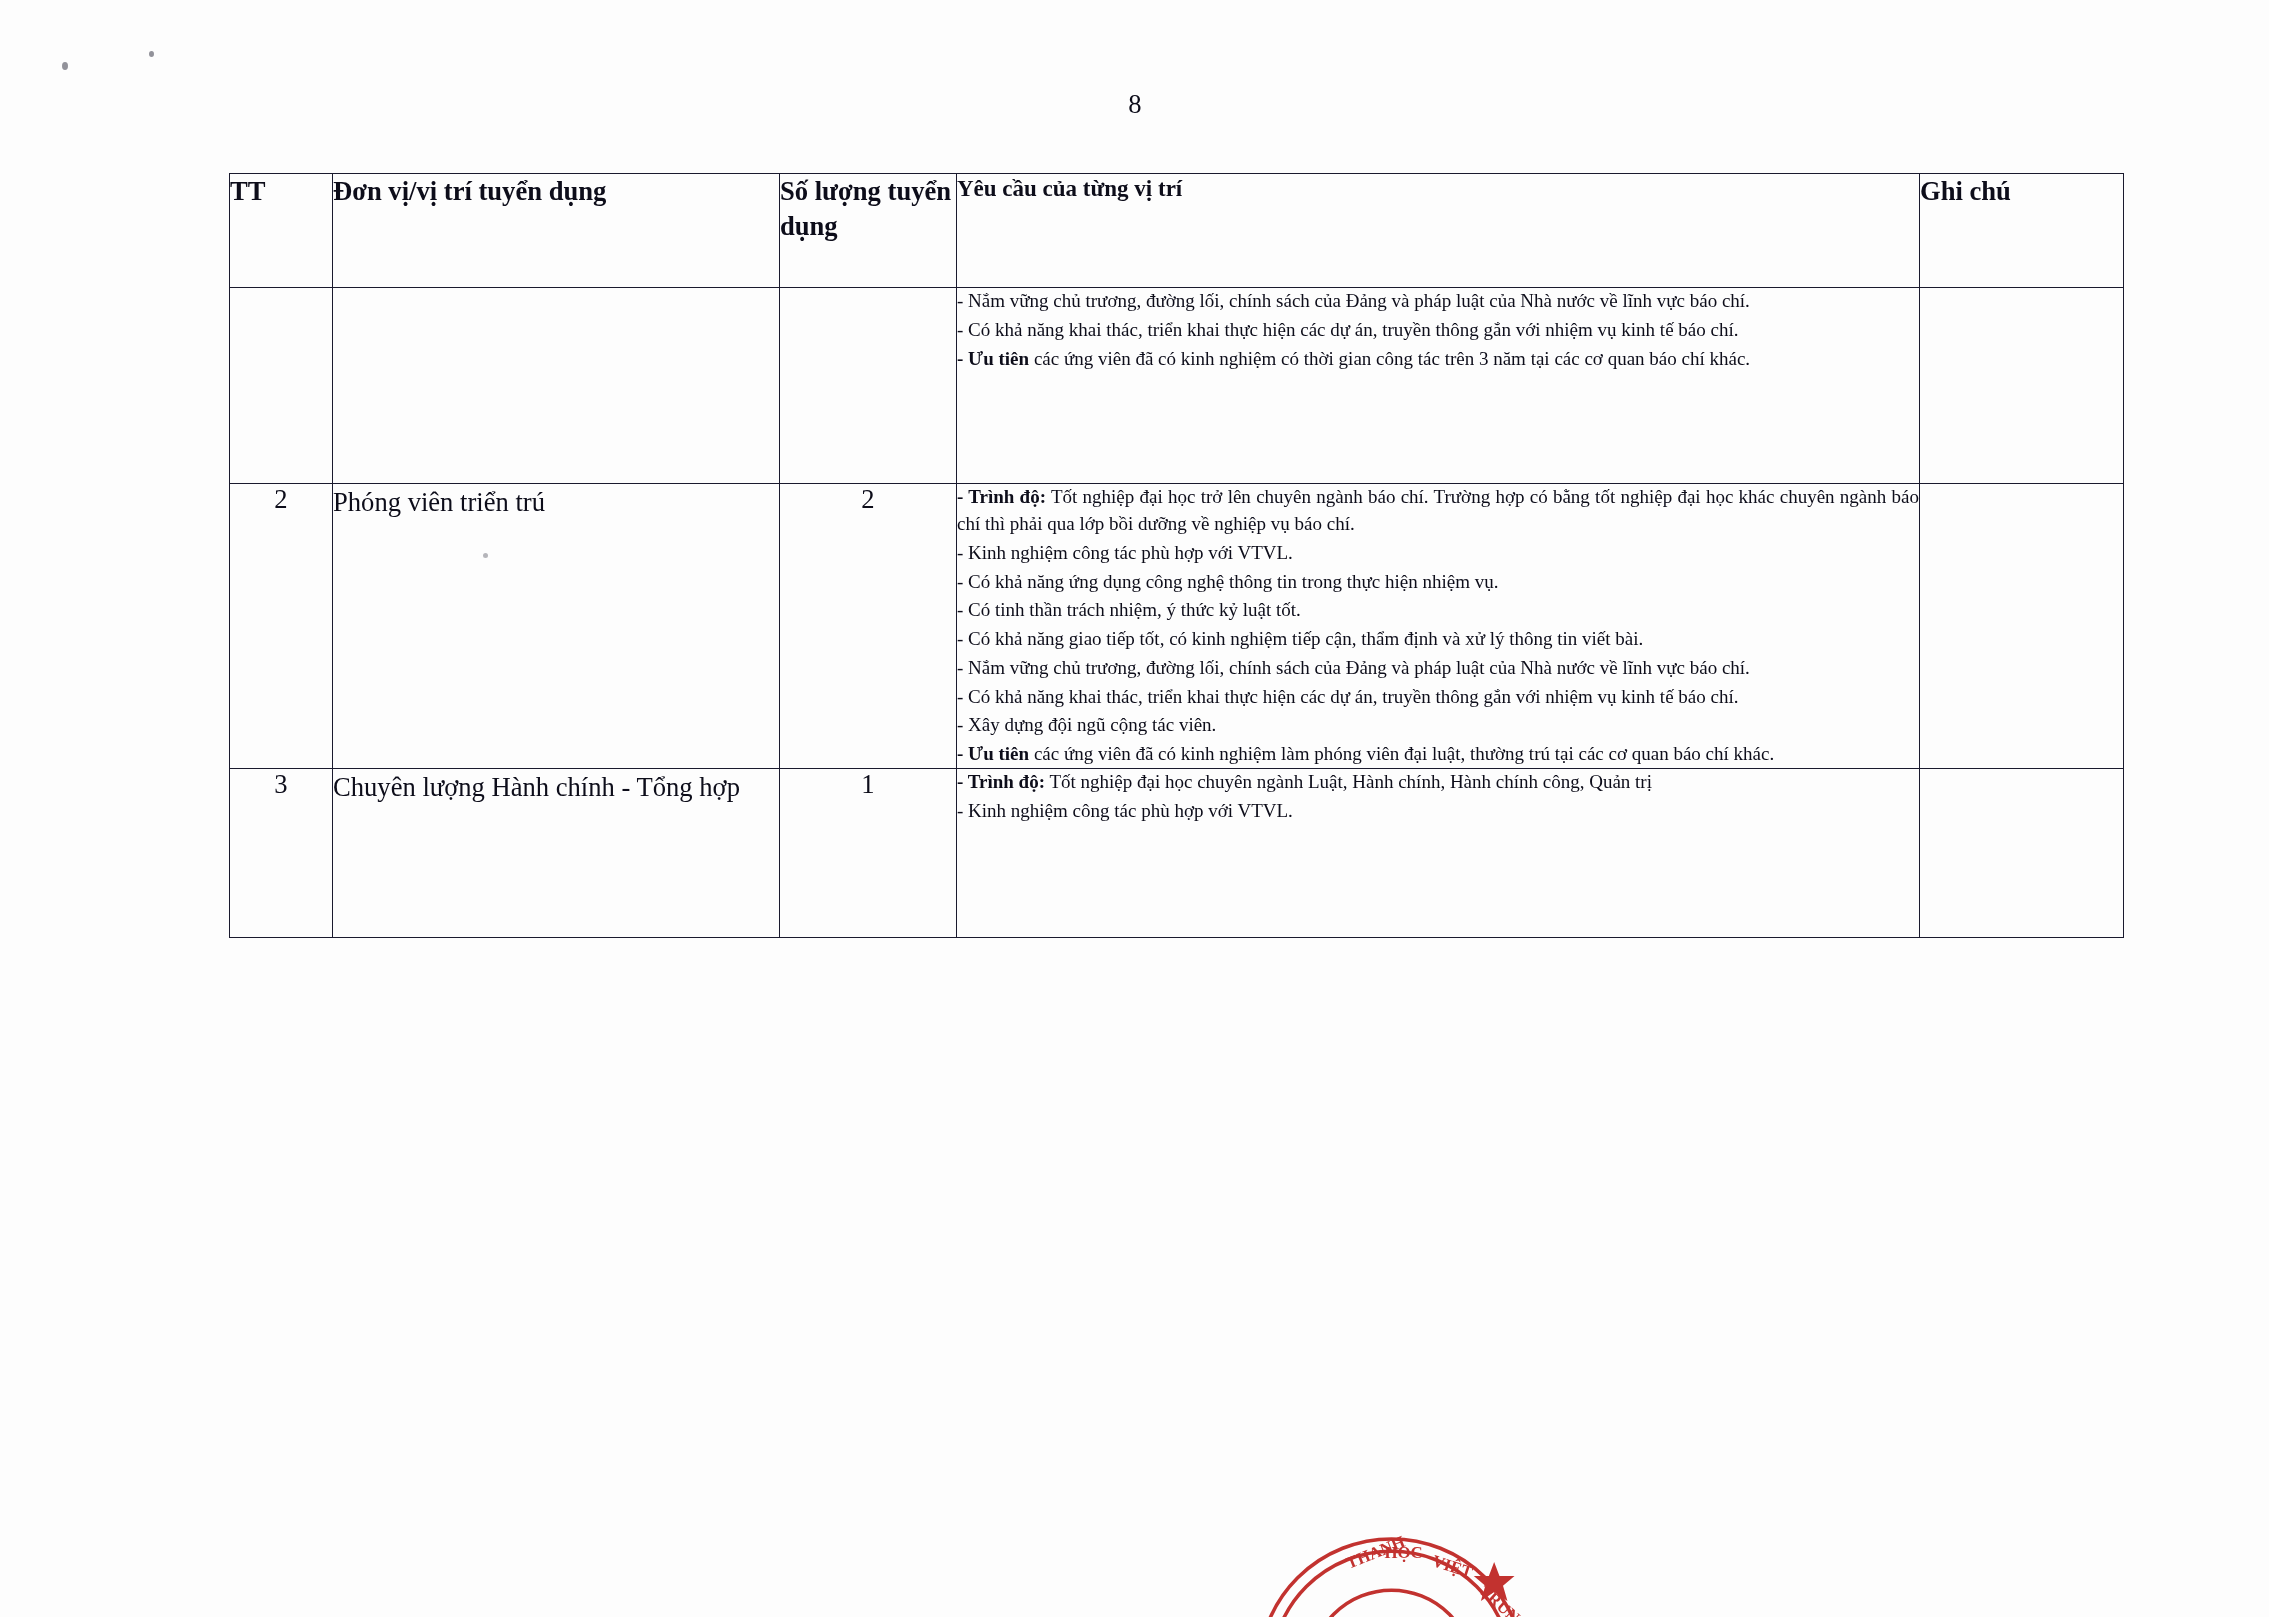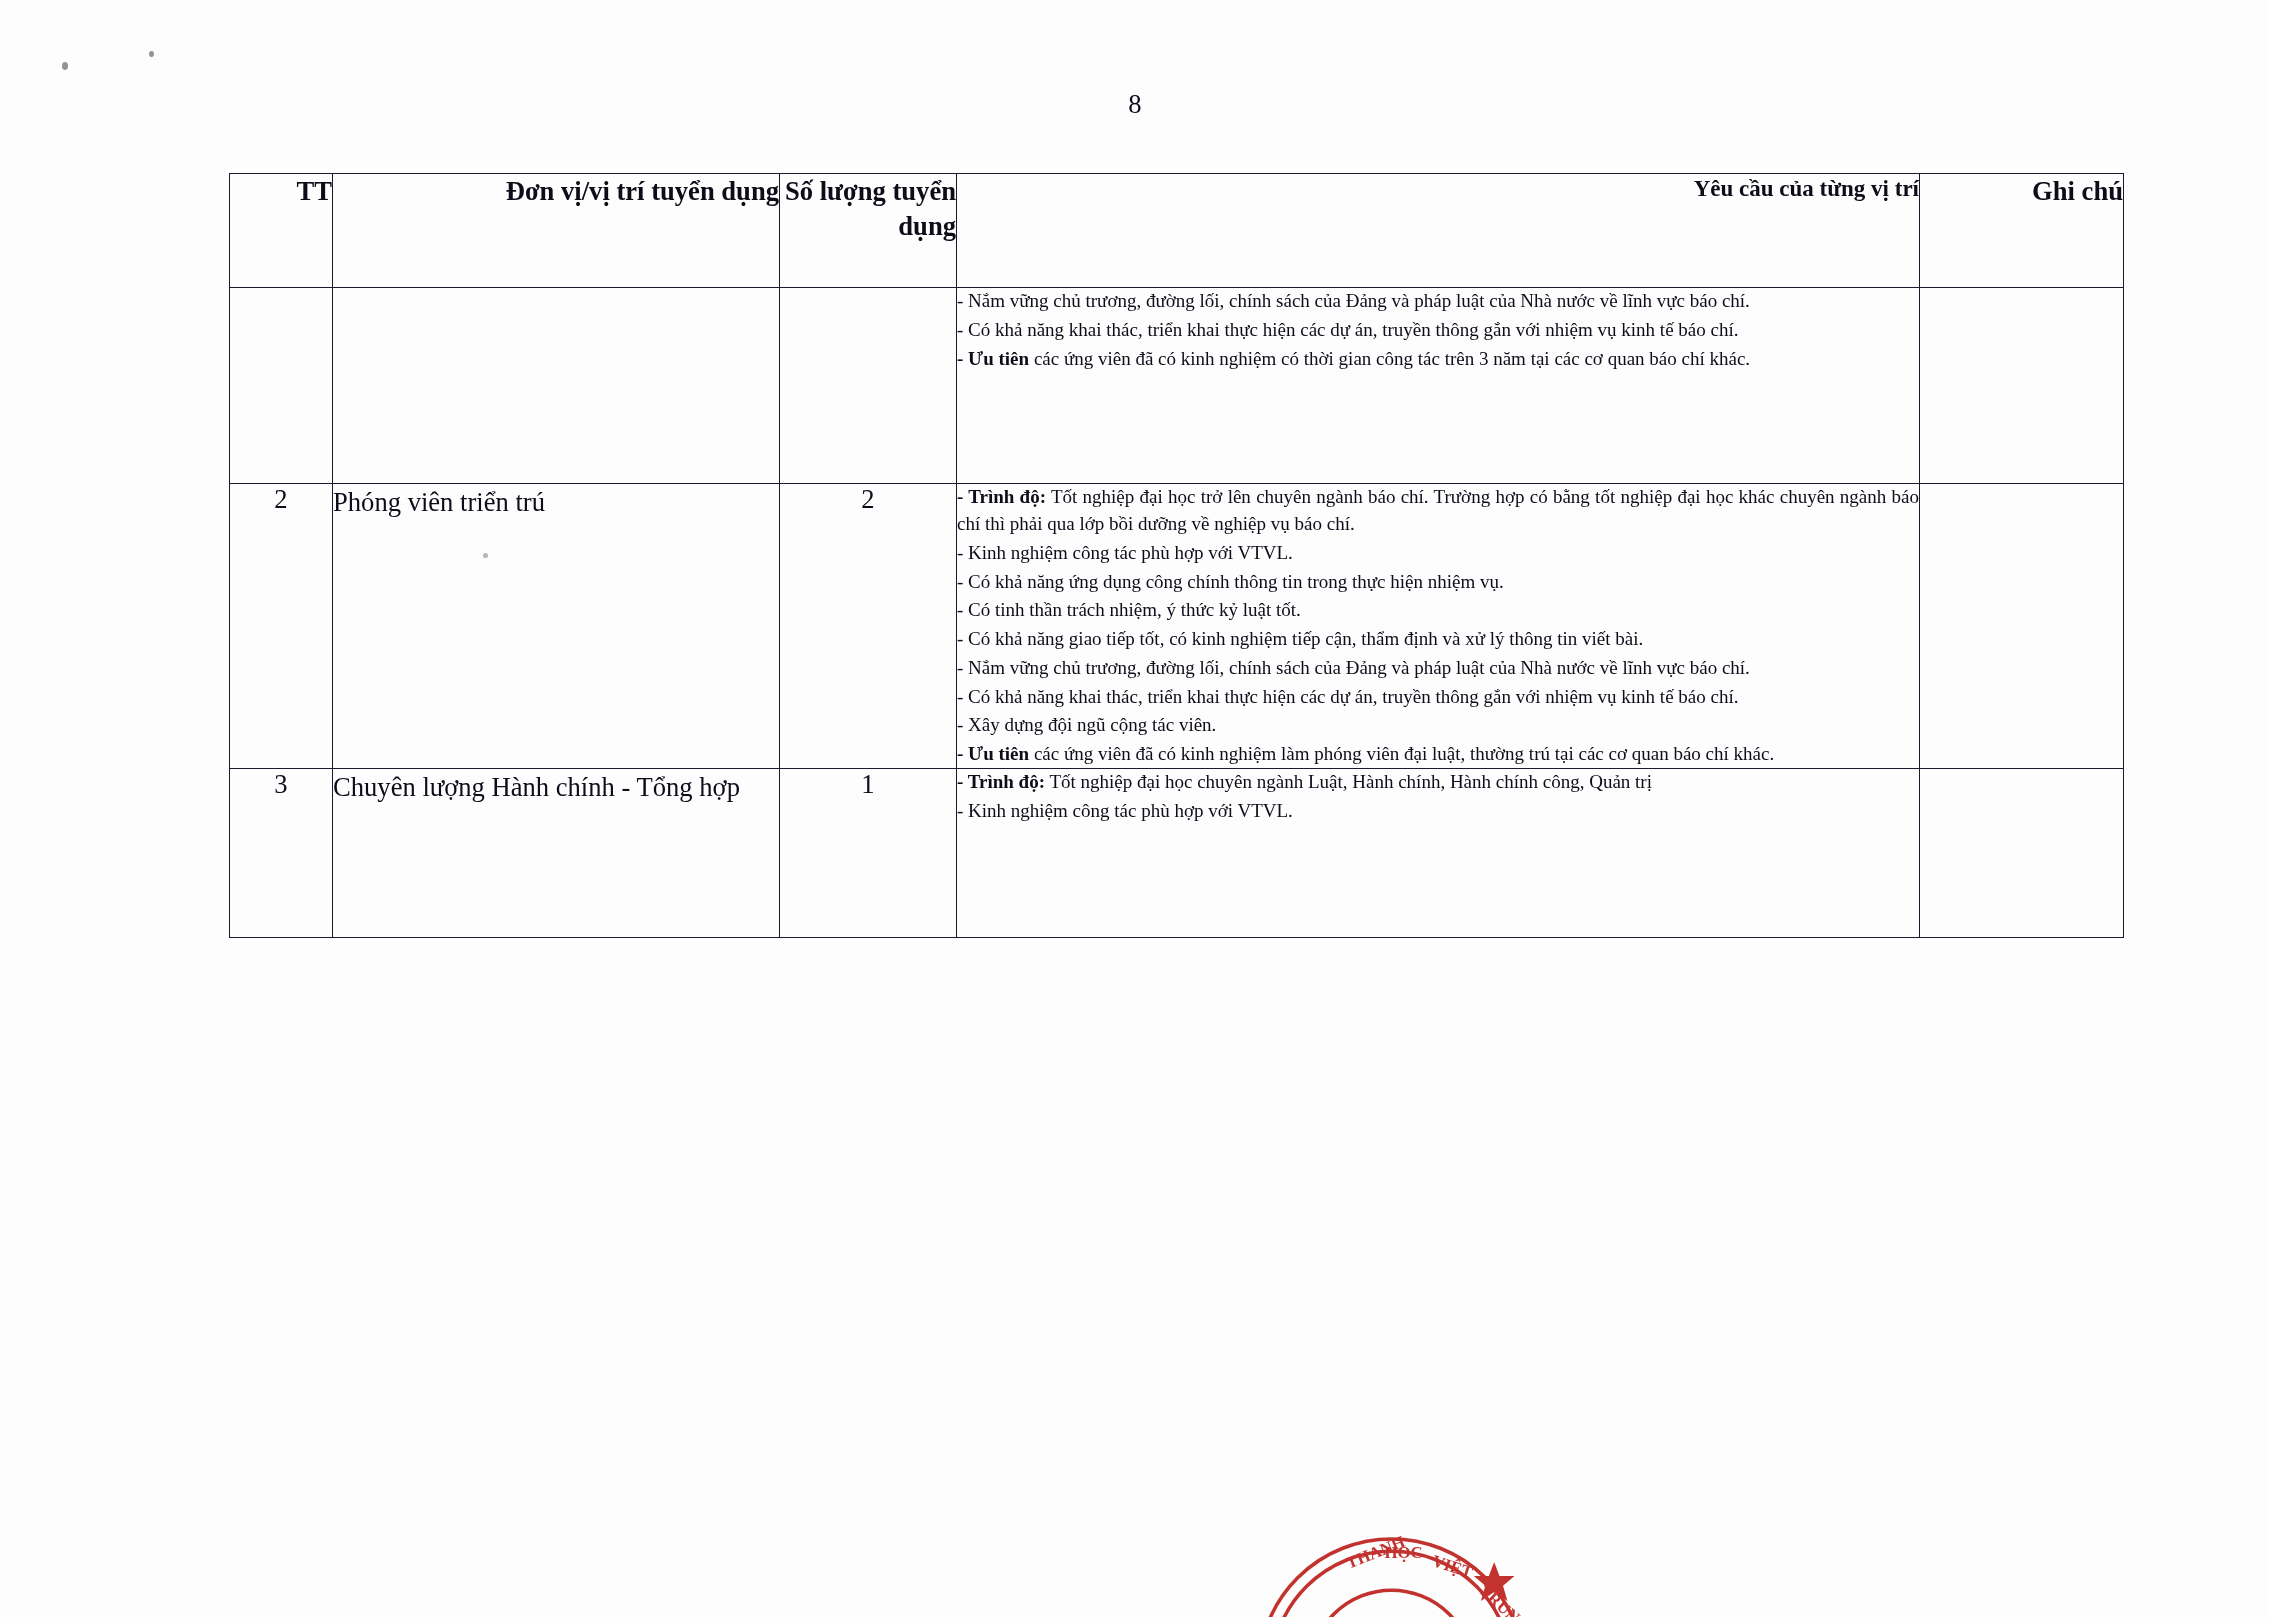--- a/index.html
+++ b/index.html
@@ -53,21 +53,21 @@
     vertical-align: top;
     padding: 0;
   }
   .col-tt      { width: 103px; }
   .col-unit    { width: 447px; }
   .col-qty     { width: 177px; }
   .col-req     { width: 963px; }
   .col-note    { width: 204px; }
 
   thead th {
-    text-align: right;
+    text-align: left;
     font-weight: bold;
     font-size: 26.6px;
     padding: 12.4px 7px;
     vertical-align: middle;
     height: 113px;
     line-height: 1.32;
   }
   thead th.req-head { font-size: 23px; }
 
   td.cell-center {
@@ -150,21 +150,21 @@
         <td class="cell-center"></td>
       </tr>
 
       <tr class="row-2">
         <td class="cell-center">2</td>
         <td class="cell-unit">Phóng viên triển trú</td>
         <td class="cell-center">2</td>
         <td class="cell-req">
           <p><span class="bold">- Trình độ:</span><span> Tốt nghiệp đại học trở lên chuyên ngành báo chí. Trường hợp có bằng tốt nghiệp đại học khác chuyên ngành báo chí thì phải qua lớp bồi dưỡng về nghiệp vụ báo chí.</span></p>
           <p><span class="bold"></span><span>- Kinh nghiệm công tác phù hợp với VTVL.</span></p>
-          <p><span class="bold"></span><span>- Có khả năng ứng dụng công chính thông tin trong thực hiện nhiệm vụ.</span></p>
+          <p><span class="bold"></span><span>- Có khả năng ứng dụng công nghệ thông tin trong thực hiện nhiệm vụ.</span></p>
           <p><span class="bold"></span><span>- Có tinh thần trách nhiệm, ý thức kỷ luật tốt.</span></p>
           <p><span class="bold"></span><span>- Có khả năng giao tiếp tốt, có kinh nghiệm tiếp cận, thẩm định và xử lý thông tin viết bài.</span></p>
           <p><span class="bold"></span><span>- Nắm vững chủ trương, đường lối, chính sách của Đảng và pháp luật của Nhà nước về lĩnh vực  báo chí.</span></p>
           <p><span class="bold"></span><span>- Có khả năng khai thác, triển khai thực hiện các dự án, truyền thông gắn với nhiệm vụ kinh tế báo chí.</span></p>
           <p><span class="bold"></span><span>- Xây dựng đội ngũ cộng tác viên.</span></p>
           <p class="last"><span class="bold">- Ưu tiên</span><span> các ứng viên đã có kinh nghiệm làm phóng viên đại luật, thường trú tại các cơ quan báo chí khác.</span></p>
         </td>
         <td class="cell-center"></td>
       </tr>
 

